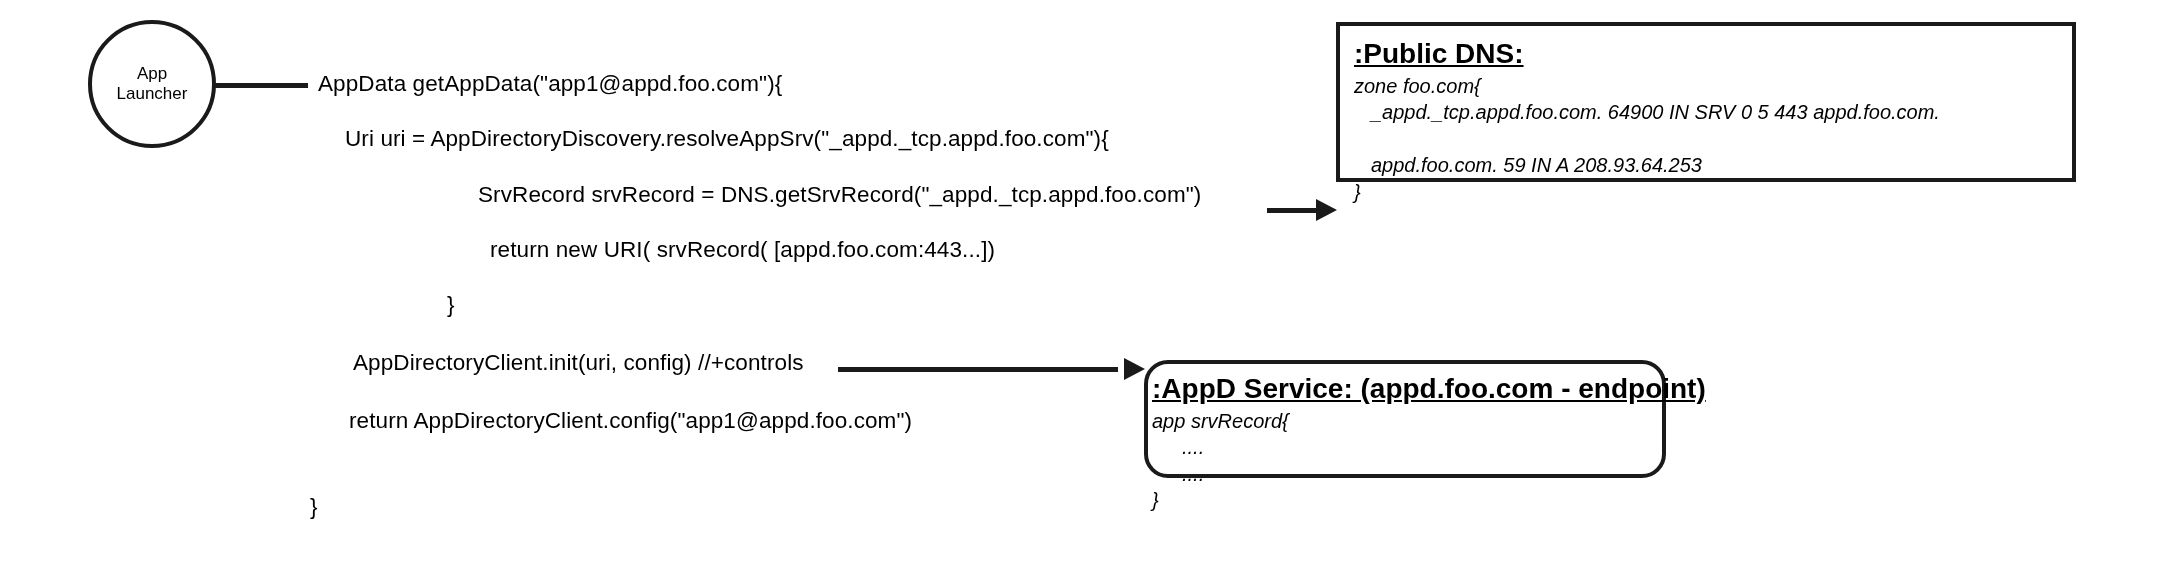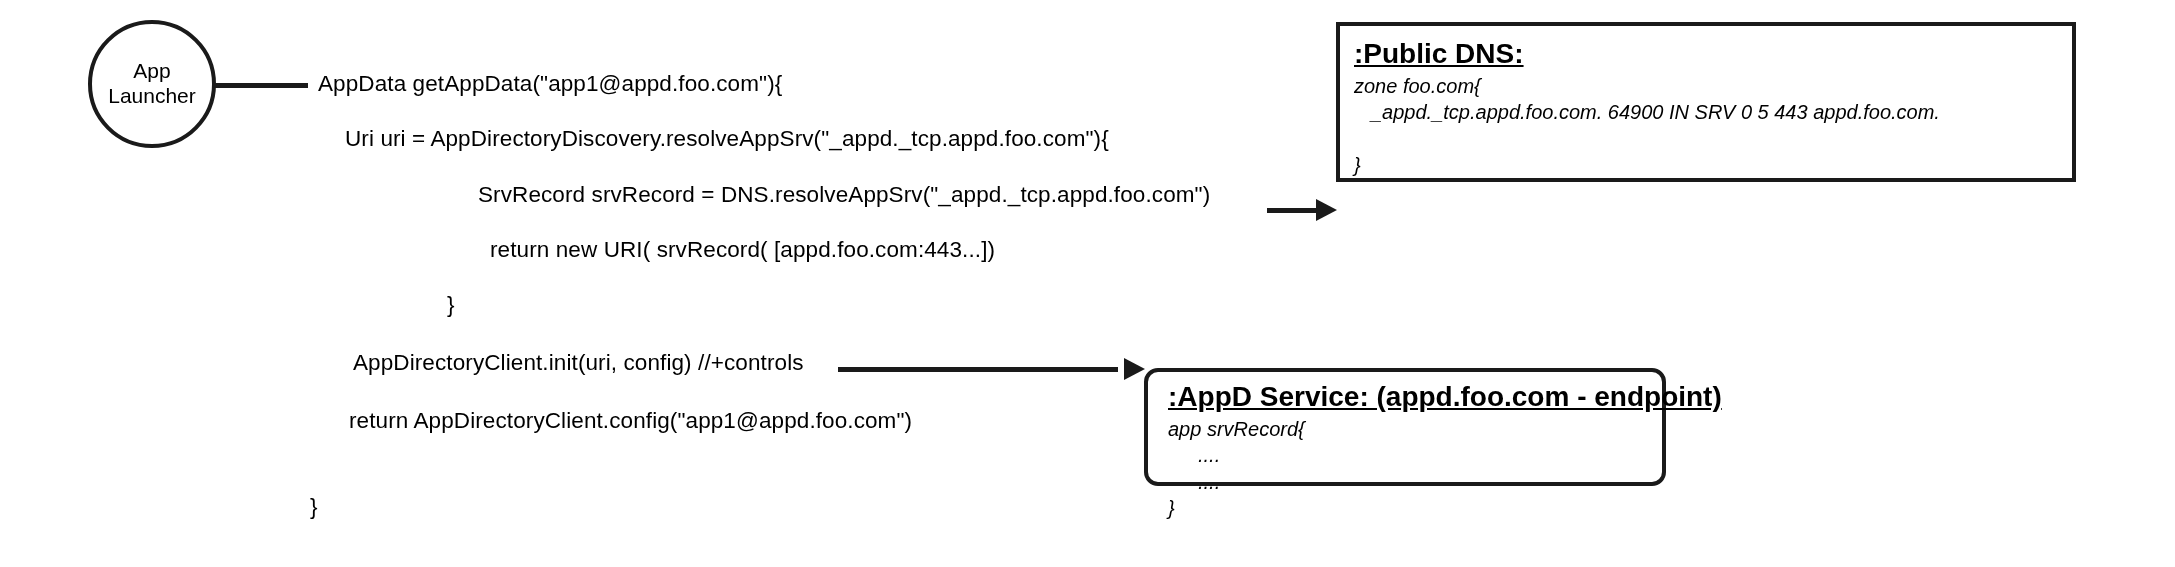--- a/index.html
+++ b/index.html
@@ -25,21 +25,21 @@
     width: 128px;
     height: 128px;
     border: 4px solid #1a1a1a;
     border-radius: 50%;
     box-sizing: border-box;
     display: flex;
     flex-direction: column;
     align-items: center;
     justify-content: center;
     line-height: 1.18;
-    font-size: 21px;
+    font-size: 17px;
     background: #ffffff;
   }
   #actor-circle .line { white-space: nowrap; }
 
   
   #actor-connector {
     position: absolute;
     left: 214px;
     top: 83px;
     width: 94px;
@@ -81,25 +81,25 @@
   }
   #dns-box {
     left: 1336px;
     top: 22px;
     width: 740px;
     height: 160px;
     padding: 12px 14px 10px 14px;
   }
   #appd-box {
     left: 1144px;
-    top: 368px;
+    top: 360px;
     width: 522px;
     height: 118px;
-    border-radius: 14px;
-    padding: 9px 12px 8px 20px;
+    border-radius: 24px;
+    padding: 9px 12px 8px 4px;
   }
 
   .box-title {
     font-weight: bold;
     font-size: 28px;
     text-decoration: underline;
     display: inline-block;
     white-space: nowrap;
     margin-bottom: 3px;
   }
@@ -121,21 +121,21 @@
   <div id="actor-circle">
     <span class="line">App</span>
     <span class="line">Launcher</span>
   </div>
   <div id="actor-connector"></div>
 
   <div class="code-line" style="left:318px; top:71px;">AppData getAppData("app1@appd.foo.com"){</div>
 
   <div class="code-line" style="left:345px; top:126px;">Uri uri = AppDirectoryDiscovery.resolveAppSrv("_appd._tcp.appd.foo.com"){</div>
 
-  <div class="code-line" style="left:478px; top:182px;">SrvRecord srvRecord =  DNS.resolveAppSrv("_appd._tcp.appd.foo.com")</div>
+  <div class="code-line" style="left:478px; top:182px;">SrvRecord srvRecord =  DNS.getSrvRecord("_appd._tcp.appd.foo.com")</div>
 
   <div class="code-line" style="left:490px; top:237px;">return new URI( srvRecord( [appd.foo.com:443...])</div>
 
   <div class="code-line" style="left:447px; top:292px;">}</div>
 
   <div class="code-line" style="left:353px; top:350px;text-align:right;">AppDirectoryClient.init(uri, config) //+controls</div>
 
   <div class="code-line" style="left:349px; top:408px;">return  AppDirectoryClient.config("app1@appd.foo.com")</div>
 
   <div class="code-line" style="left:310px; top:494px;">}</div>
@@ -144,20 +144,21 @@
   <div class="arrow-head" style="left:1316px; top:199px;"></div>
 
   <div class="arrow-shaft" style="left:838px; top:367px; width:280px;"></div>
   <div class="arrow-head" style="left:1124px; top:358px;"></div>
 
   <div class="note-box" id="dns-box">
     <div class="box-title">:Public DNS:</div>
     <div class="box-line">zone foo.com{</div>
     <div class="box-line indent1">_appd._tcp.appd.foo.com. 64900 IN SRV 0 5 443 appd.foo.com.</div>
     <div class="box-line blankline">&nbsp;</div>
+    <div class="box-line indent1">appd.foo.com. 59 IN A 208.93.64.253</div>
     <div class="box-line">}</div>
   </div>
 
   <div class="note-box" id="appd-box">
     <div class="box-title">:AppD Service: (appd.foo.com - endpoint)</div>
     <div class="box-line">app srvRecord{</div>
     <div class="box-line indent2">....</div>
     <div class="box-line indent2">....</div>
     <div class="box-line">}</div>
   </div>

